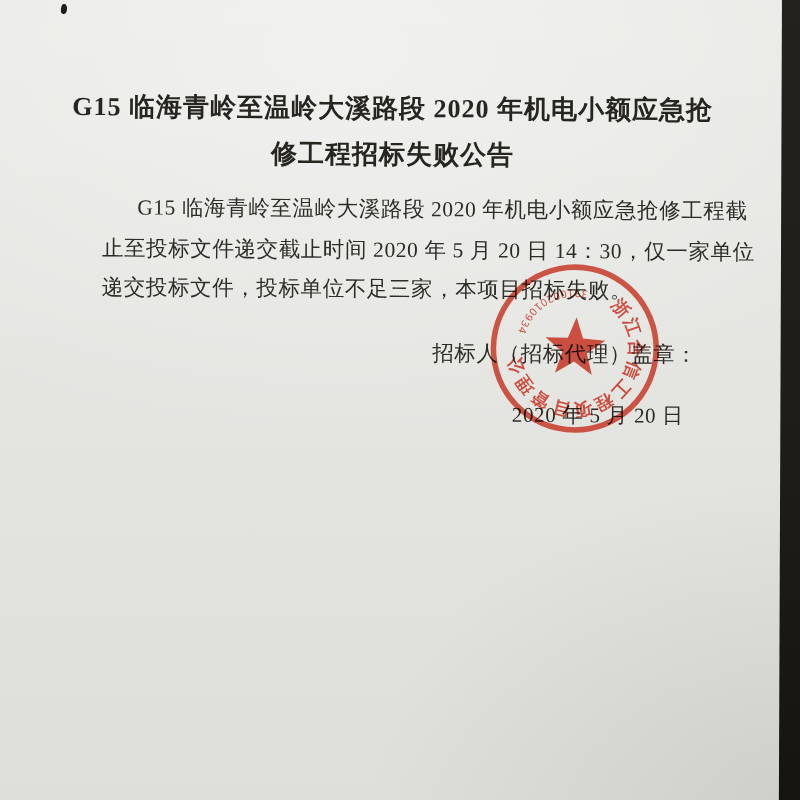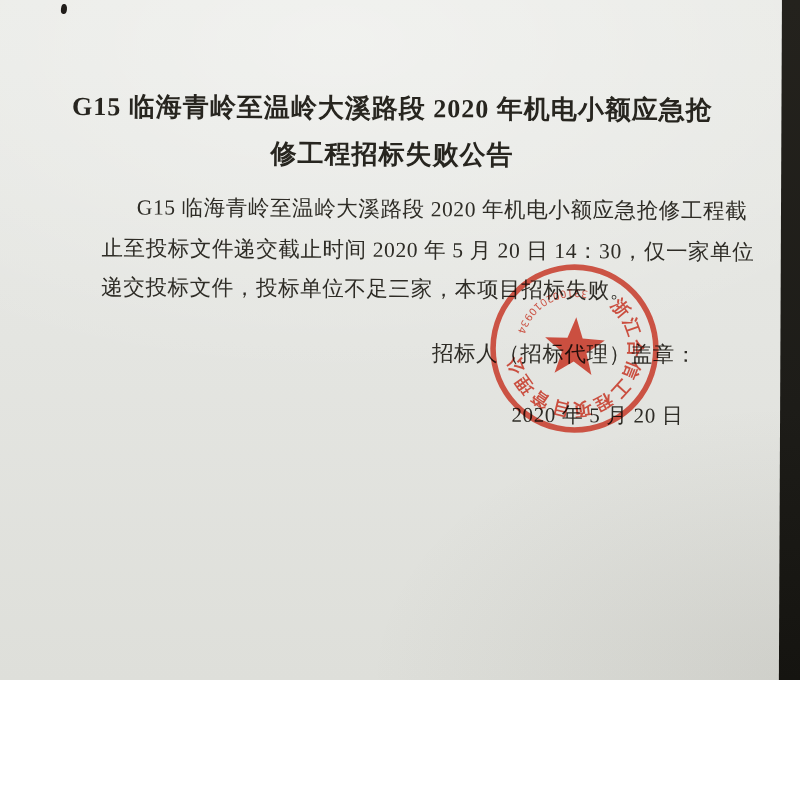--- a/index.html
+++ b/index.html
@@ -1,18 +1,18 @@
 <!DOCTYPE html>
 <html><head>
 <meta charset="utf-8">
 <style>
   html,body{margin:0;padding:0;}
   .photo{
     position:relative;
-    width:800px;height:680px;
+    width:800px;height:800px;
     overflow:hidden;
     background:
       radial-gradient(130% 80% at 42% 6%, rgba(255,255,255,0.38), rgba(255,255,255,0) 62%),
       radial-gradient(120% 90% at 100% 100%, rgba(70,66,55,0.10), rgba(70,66,55,0) 45%),
       linear-gradient(to bottom, #e9eae6 0%, #e4e5e1 50%, #dedfda 100%);
     font-family:"Liberation Serif","DejaVu Serif",serif;
     color:#2d2b27;
   }
   
   .backdrop-edge{

